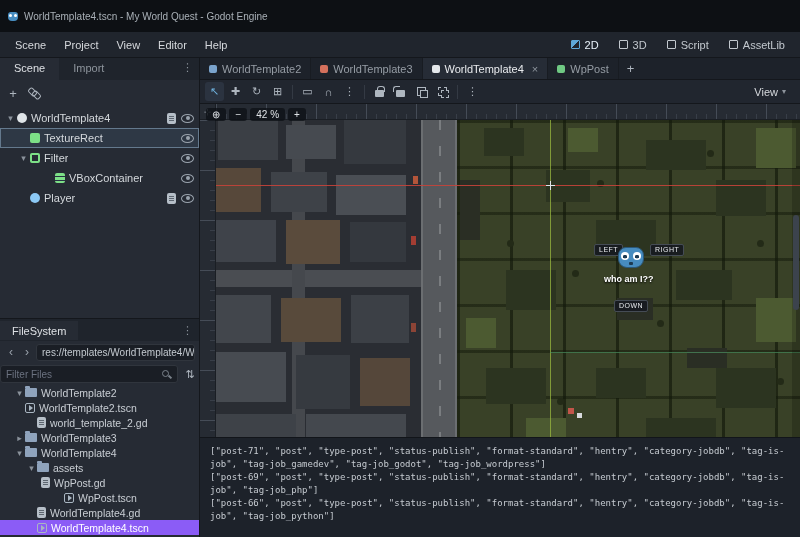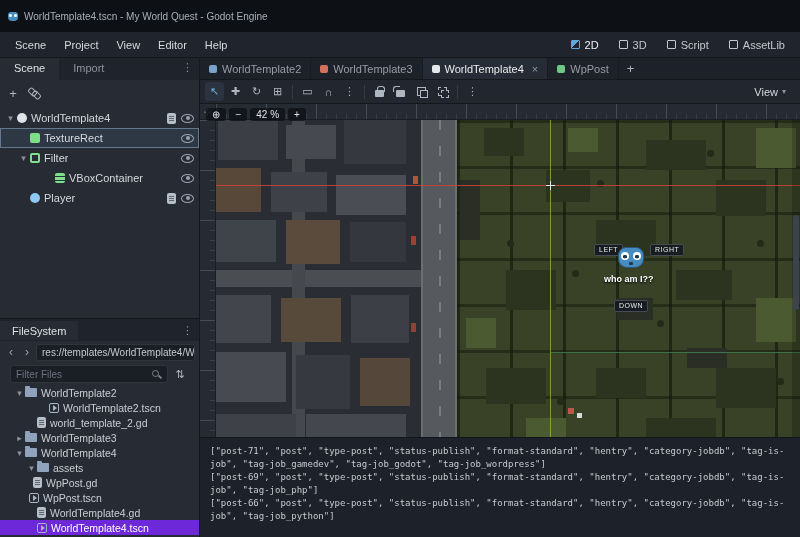--- a/index.html
+++ b/index.html
@@ -77,25 +77,25 @@
   .ic-ungroup { width:9px; height:9px; border:1px dashed #aeb6bf; position:relative; }
   .ic-ungroup::after { content:''; position:absolute; right:-3px; bottom:-3px; width:6px; height:6px; border:1px dashed #aeb6bf; background:#21262f; }
 
   
   .fs-section { height:219px; flex:0 0 219px; border-top:1px solid #14171c; display:flex; flex-direction:column; }
   .fs-header { height:22px; background:#1f242c; display:flex; align-items:center; flex:0 0 auto; }
   .fs-header .dock-tab { padding:4px 12px 3px; }
   .fs-nav { height:22px; display:flex; align-items:center; gap:2px; padding:0 4px; flex:0 0 auto; }
   .nav-arrow { width:14px; text-align:center; color:#9aa2ab; font-size:12px; }
   .fs-path { flex:1; height:17px; background:#1a1e25; border-radius:3px; padding:0 5px; font-size:10px; color:#c3c9cf; border:1px solid #30353d; white-space:nowrap; overflow:hidden; display:flex; align-items:center; }
-  .fs-filter-row { height:22px; display:flex; align-items:center; gap:3px; padding:0 10px; flex:0 0 auto; }
+  .fs-filter-row { height:22px; display:flex; align-items:center; gap:3px; padding:0 0; flex:0 0 auto; }
   .fs-list { flex:1; overflow:hidden; }
   .fs-row { height:15px; display:flex; align-items:center; font-size:10.5px; color:#c9ced4; padding-right:4px; }
   .fs-row .expander { width:11px; flex:0 0 11px; }
-  .fs-row.selected { background:#6d28d9; color:#ffffff; }
+  .fs-row.selected { background:#8b5cf6; color:#ffffff; }
   .fs-row .row-label { margin-left:4px; }
 
   
   .main { flex:1; display:flex; flex-direction:column; min-width:0; }
   .scene-tabs { height:22px; background:#1d222a; border-bottom:1px solid #14171c; display:flex; align-items:stretch; flex:0 0 auto; }
   .scene-tab { display:flex; align-items:center; gap:5px; padding:0 9px; color:#969da5; border-right:1px solid #181c22; }
   .scene-tab.active { background:#262c36; color:#e9ebee; }
   .tab-dot { width:8px; height:8px; border-radius:2px; }
   .tab-close { color:#8d949c; margin-left:3px; font-size:11px; }
   .tab-add { display:flex; align-items:center; padding:0 8px; color:#aeb6bf; font-size:13px; }
@@ -268,21 +268,21 @@
             <span class="ic-search"></span>
           </div>
           <div class="tool-btn">⇅</div>
         </div>
         <div class="fs-list" id="fs-list">
             <div class="fs-row" style="padding-left: 14px;">
               <span class="expander">▾</span>
               <span class="ic-folder"></span>
               <span class="row-label">WorldTemplate2</span>
             </div>
-            <div class="fs-row" style="padding-left: 38px;">
+            <div class="fs-row" style="padding-left: 14px;">
               <span class="expander"></span>
               <span class="ic-scene"></span>
               <span class="row-label">WorldTemplate2.tscn</span>
             </div>
             <div class="fs-row" style="padding-left: 26px;">
               <span class="expander"></span>
               <span class="ic-script"></span>
               <span class="row-label">world_template_2.gd</span>
             </div>
             <div class="fs-row" style="padding-left: 14px;">
@@ -293,26 +293,26 @@
             <div class="fs-row" style="padding-left: 14px;">
               <span class="expander">▾</span>
               <span class="ic-folder"></span>
               <span class="row-label">WorldTemplate4</span>
             </div>
             <div class="fs-row" style="padding-left: 26px;">
               <span class="expander">▾</span>
               <span class="ic-folder"></span>
               <span class="row-label">assets</span>
             </div>
-            <div class="fs-row" style="padding-left: 22px;">
+            <div class="fs-row" style="padding-left: 30px;">
               <span class="expander"></span>
               <span class="ic-script"></span>
               <span class="row-label">WpPost.gd</span>
             </div>
-            <div class="fs-row" style="padding-left: 18px;">
+            <div class="fs-row" style="padding-left: 53px;">
               <span class="expander"></span>
               <span class="ic-scene"></span>
               <span class="row-label">WpPost.tscn</span>
             </div>
             <div class="fs-row" style="padding-left: 26px;">
               <span class="expander"></span>
               <span class="ic-script"></span>
               <span class="row-label">WorldTemplate4.gd</span>
             </div>
             <div class="fs-row selected" style="padding-left: 26px;">

